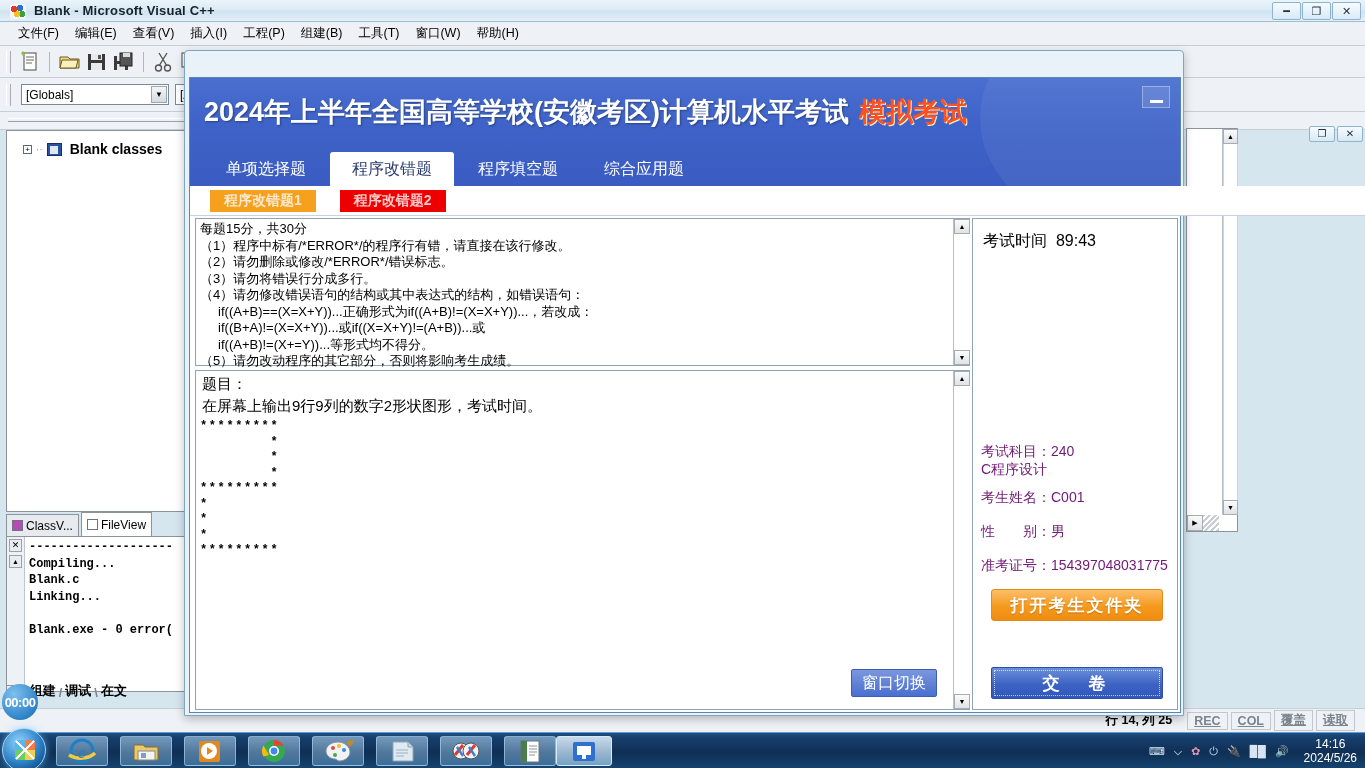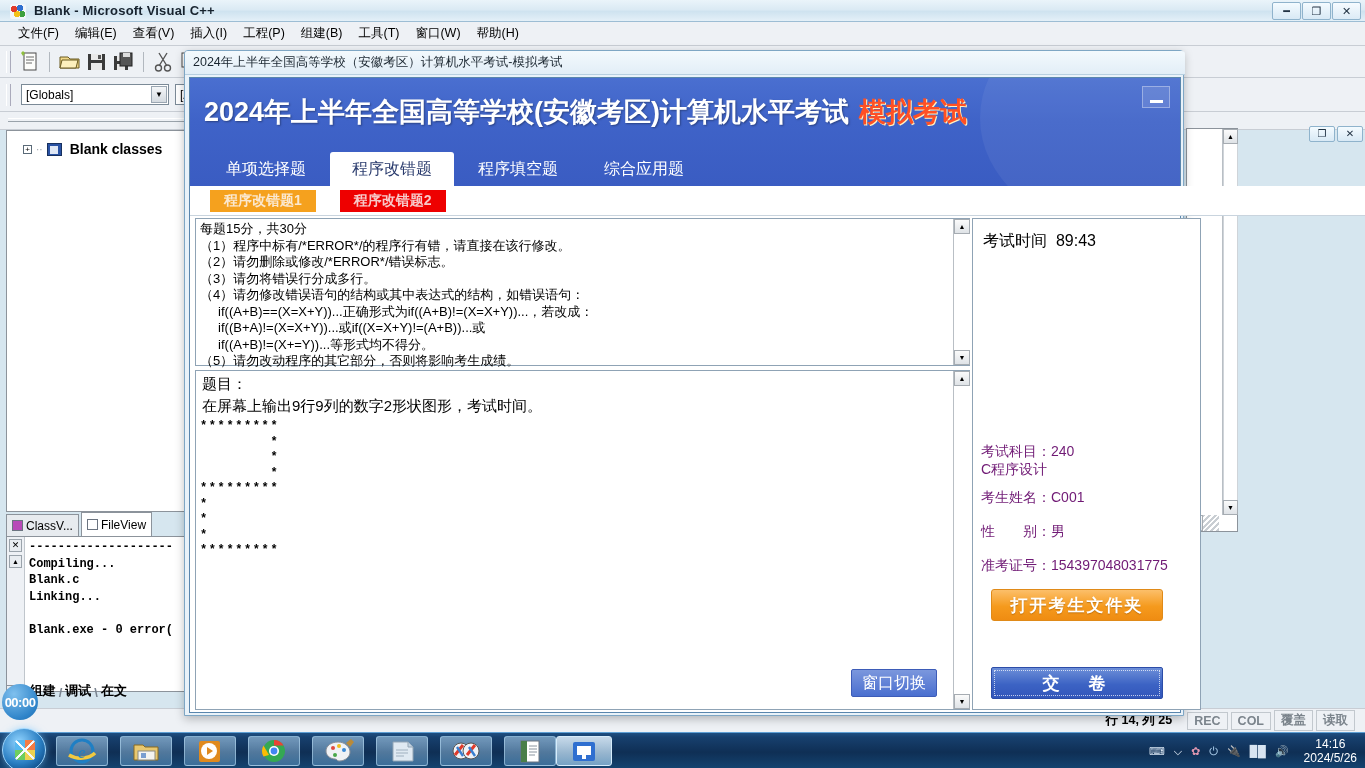--- a/index.html
+++ b/index.html
@@ -153,21 +153,21 @@
   .vscroll .track{position:absolute;left:0;top:15px;bottom:15px;width:15px;
     background:#fff;border-left:1px solid #cfd4d9;border-right:1px solid #cfd4d9;}
 
   
   #vc-status{
     position:absolute; left:0; top:708px; width:1365px; height:24px;
     background:#eef1f5; border-top:1px solid #c8cdd4;
     display:flex; align-items:center; justify-content:flex-end;
     font-size:12.5px; color:#000;
   }
-  #vc-status .cell{border:1px solid #c2c8ce;padding:1px 6px;margin-left:3px;color:#7b848c;font-weight:bold;}
+  #vc-status .cell{border:1px solid #c2c8ce;padding:1px 6px;margin-left:3px;color:#7b848c;font-weight:bold;text-decoration:underline;}
   #vc-status .pos{font-weight:bold;margin-right:12px;color:#000;}
 
   
   #timer-blob{
     position:absolute; left:2px; top:684px; width:36px; height:36px; border-radius:50%;
     background:radial-gradient(circle at 12px 10px,#7fc0ee,#2f84c9 70%,#1e6bab);
     color:#fff; font-size:13px; font-weight:bold; display:flex;align-items:center;justify-content:center;
     letter-spacing:-0.5px; z-index: 30;
   }
 
@@ -259,21 +259,21 @@
 
   #switch-btn{
     position:absolute; right:32px; bottom:12px; height:28px; padding:0 10px;
     background:linear-gradient(to bottom,#7b97dd,#4a6fd0); color:#fff;
     font-size:16px; display:flex;align-items:center;justify-content:center;
     border:1px solid #3d5cb8; border-radius:2px;
   }
 
   
   #info-panel{
-    position:absolute; left:782px; top:140px; width:229px; height:492px;
+    position:absolute; left:782px; top:140px; width:206px; height:492px;
     background:#fff; border:1px solid #8fa3b5;
   }
   #exam-timer{position:absolute;left:10px;top:12px;font-size:16px;color:#000;white-space:nowrap;}
   .info-line{position:absolute;left:8px;font-size:14px;color:#701a75;white-space:nowrap;}
   #btn-open-folder{
     position:absolute;left:18px;top:370px;width:172px;height:32px;
     background:linear-gradient(to bottom,#fcbf6a,#f59a1d 55%,#ef8c12);
     border:1px solid #e08a18; border-radius:3px;
     display:flex;align-items:center;justify-content:center;
     color:#fff; font-size:17px; font-weight:bold; letter-spacing:2px;
@@ -489,23 +489,20 @@
     <span class="cell">覆盖</span>
     <span class="cell">读取</span>
     <span style="width:10px;"></span>
   </div>
 </div>
 
 <div id="timer-blob">00:00</div>
 
 <div id="exam-window">
 
-  <div id="exam-titlebar">
-    <span>2024年上半年全国高等学校（安徽考区）计算机水平考试-模拟考试</span>
-  </div>
 
   <div id="exam-body">
 
     <div id="exam-banner">
       <div id="banner-title">
         <span>2024年上半年全国高等学校(安徽考区)计算机水平考试</span><span class="mock">模拟考试</span>
       </div>
       <div id="min-btn">
           <span class="bar"></span>
         </div>

